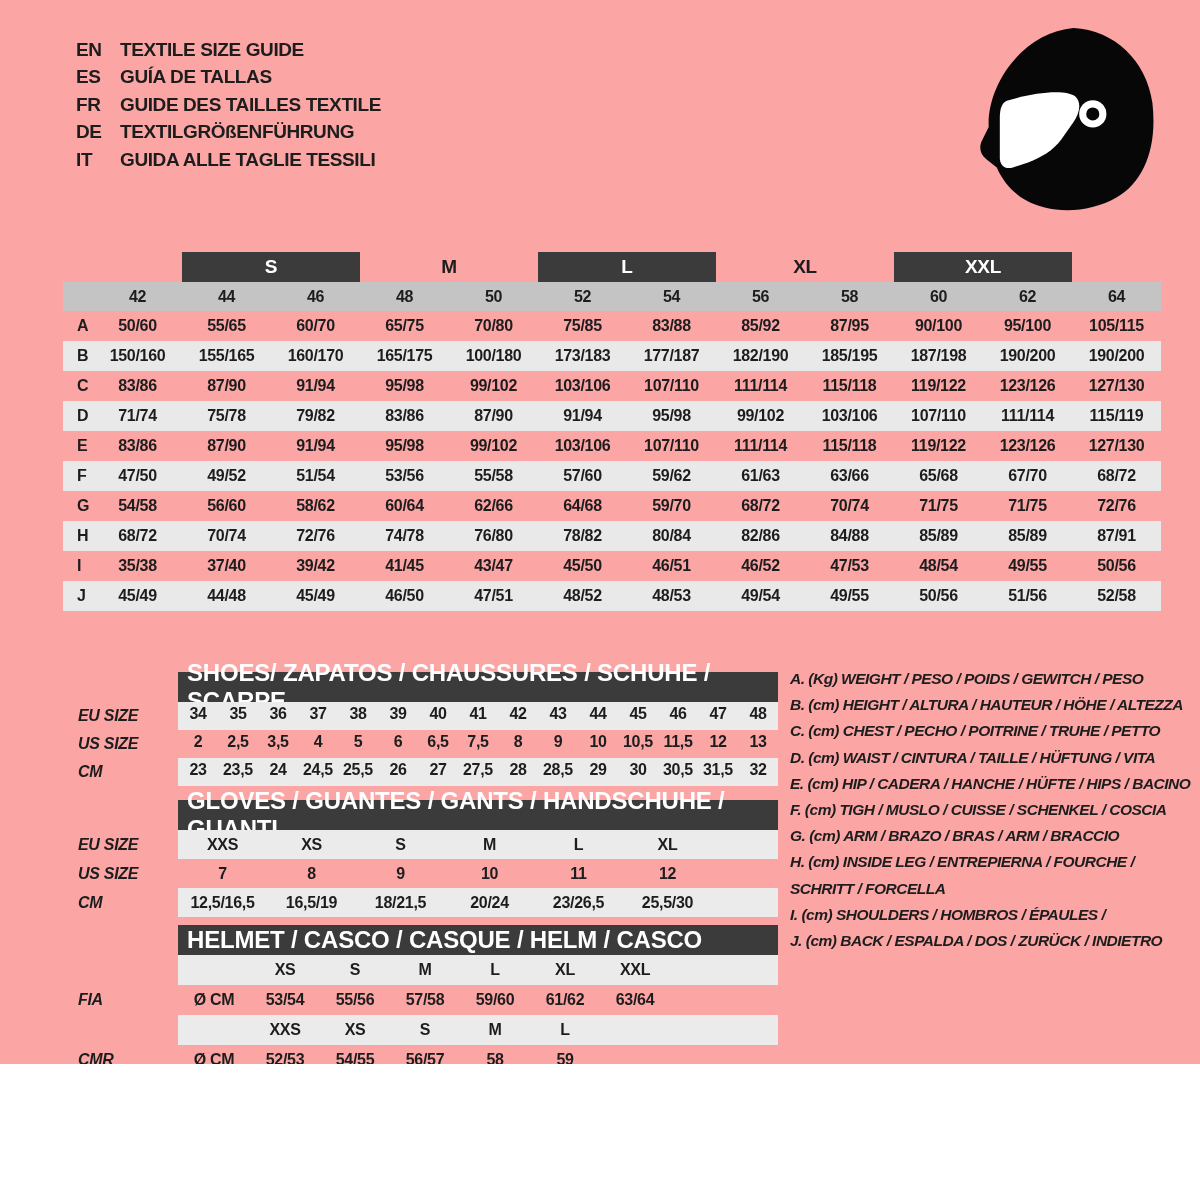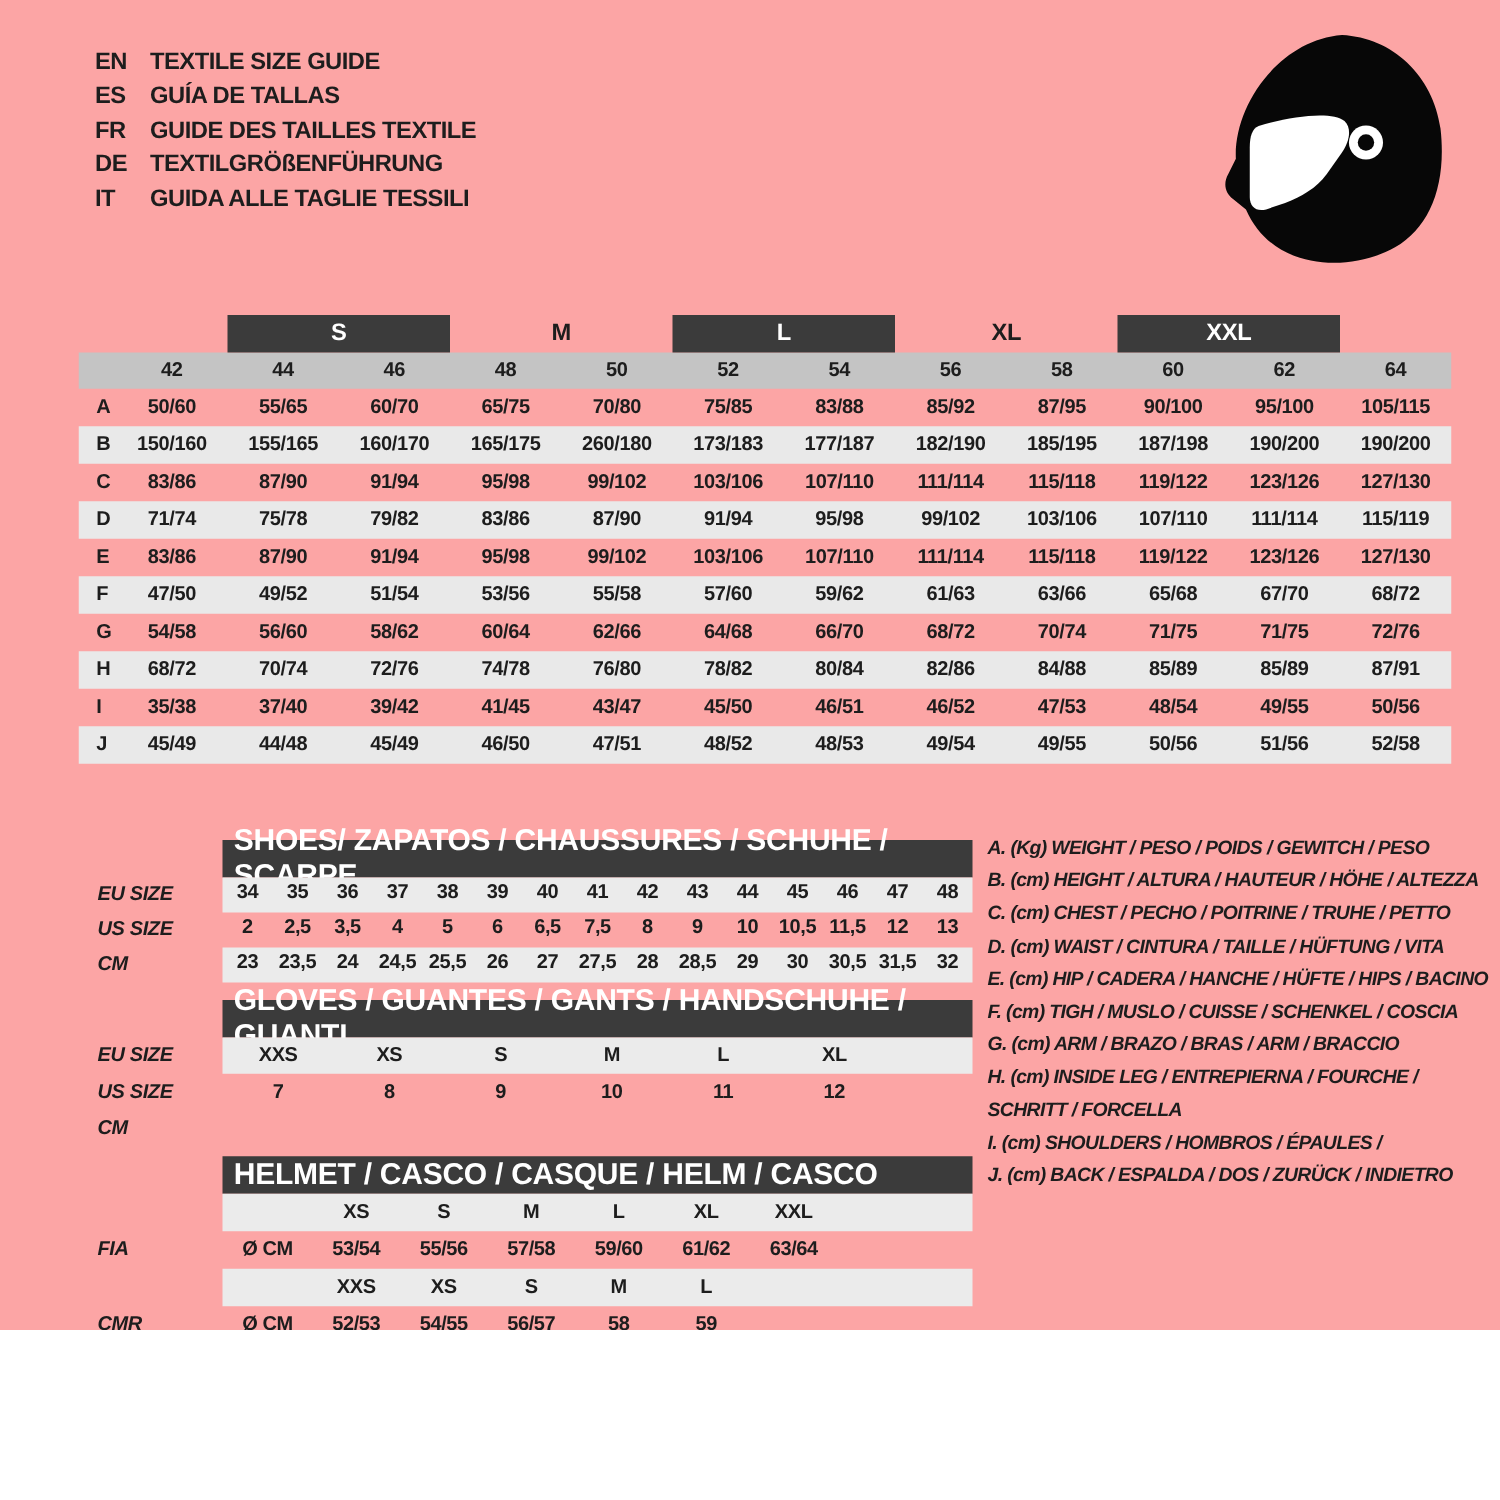--- a/index.html
+++ b/index.html
@@ -130,21 +130,21 @@
           <div class="cell">90/100</div>
           <div class="cell">95/100</div>
           <div class="cell">105/115</div>
         </div>
         <div class="grid13 arow stripe">
           <div class="rlabel">B</div>
           <div class="cell">150/160</div>
           <div class="cell">155/165</div>
           <div class="cell">160/170</div>
           <div class="cell">165/175</div>
-          <div class="cell">260/180</div>
+          <div class="cell">100/180</div>
           <div class="cell">173/183</div>
           <div class="cell">177/187</div>
           <div class="cell">182/190</div>
           <div class="cell">185/195</div>
           <div class="cell">187/198</div>
           <div class="cell">190/200</div>
           <div class="cell">190/200</div>
         </div>
         <div class="grid13 arow">
           <div class="rlabel">C</div>
@@ -207,21 +207,21 @@
           <div class="cell">68/72</div>
         </div>
         <div class="grid13 arow">
           <div class="rlabel">G</div>
           <div class="cell">54/58</div>
           <div class="cell">56/60</div>
           <div class="cell">58/62</div>
           <div class="cell">60/64</div>
           <div class="cell">62/66</div>
           <div class="cell">64/68</div>
-          <div class="cell">66/70</div>
+          <div class="cell">59/70</div>
           <div class="cell">68/72</div>
           <div class="cell">70/74</div>
           <div class="cell">71/75</div>
           <div class="cell">71/75</div>
           <div class="cell">72/76</div>
         </div>
         <div class="grid13 arow stripe">
           <div class="rlabel">H</div>
           <div class="cell">68/72</div>
           <div class="cell">70/74</div>
@@ -358,20 +358,29 @@
             <div class="cell">8</div>
             <div class="cell">9</div>
             <div class="cell">10</div>
             <div class="cell">11</div>
             <div class="cell">12</div>
             <div></div>
           </div>
         </div>
         <div class="brow">
           <div class="gutter">CM</div>
+          <div class="cells stripe">
+            <div class="cell">12,5/16,5</div>
+            <div class="cell">16,5/19</div>
+            <div class="cell">18/21,5</div>
+            <div class="cell">20/24</div>
+            <div class="cell">23/26,5</div>
+            <div class="cell">25,5/30</div>
+            <div></div>
+          </div>
         </div>
       </div>
     <div class="gap8"></div>
     <div class="secbar">HELMET / CASCO / CASQUE / HELM / CASCO</div>
     <div class="helmet-rows">
         <div class="brow">
           <div class="gutter"></div>
           <div class="cells stripe">
             <div class="dcell"></div>
             <div class="cell">XS</div>

